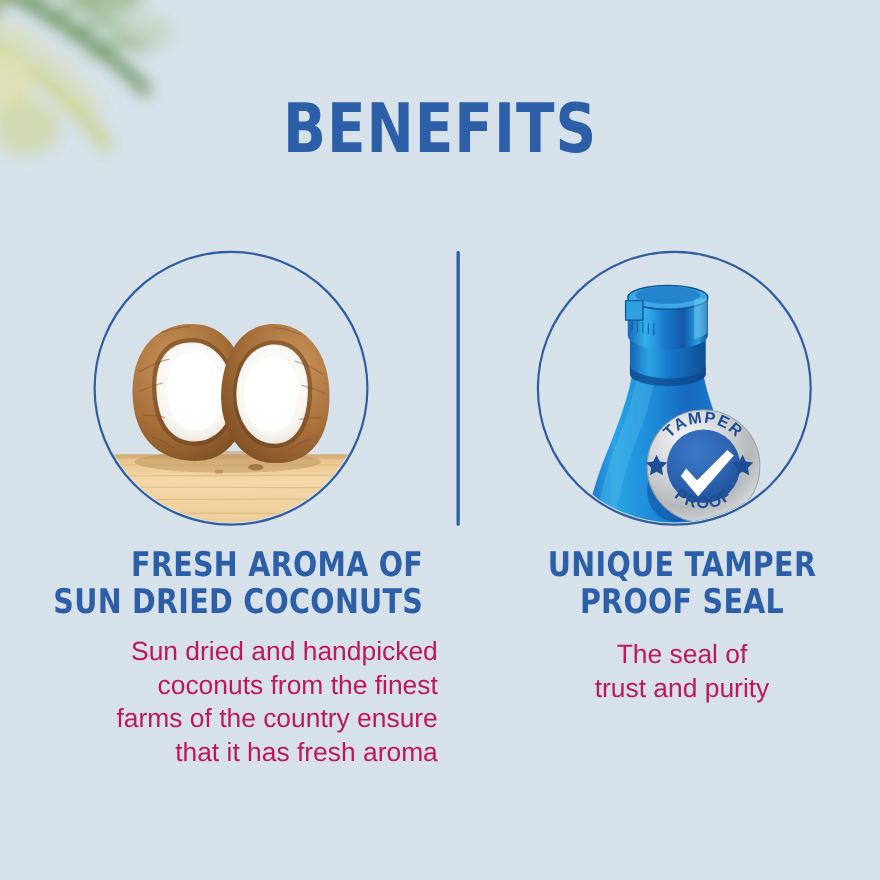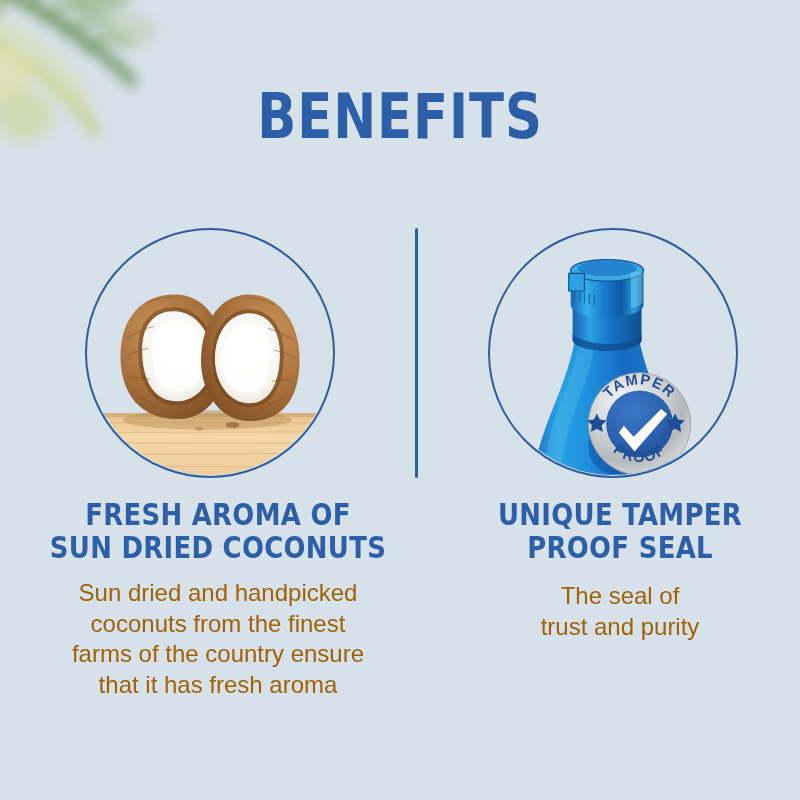--- a/index.html
+++ b/index.html
@@ -29,32 +29,32 @@
   .circle{
     position:absolute;width:250px;height:250px;border-radius:50%;
     border:2px solid #2f5d9e;overflow:hidden;box-sizing:border-box;background:#d6e1e9;
   }
   #circle-left{left:85px;top:228px;}
   #circle-right{left:488px;top:228px;}
   .circle svg{display:block;width:100%;height:100%;}
 
   
   .col{position:absolute;top:498px;width:380px;}
-  #col-left{left:28px;text-align:center;}
+  #col-left{left:18px;text-align:right;}
   #col-right{left:430px;text-align:center;}
 
   .heading{
     font-family:"Liberation Sans Narrow","DejaVu Sans Condensed","Liberation Sans",sans-serif;
     font-weight:700;font-size:31px;line-height:1.08;color:#2c5fa8;letter-spacing:.3px;
     transform:scaleX(.93);transform-origin:50% 50%;
     white-space:pre-line;margin:0;
   }
   .body-text{
     font-family:"Liberation Sans",sans-serif;
-    font-weight:400;font-size:24px;line-height:1.28;color:#a16207;
+    font-weight:400;font-size:24px;line-height:1.28;color:#be185d;
     white-space:pre-line;margin:13px 0 0 0;
   }
   #col-right .body-text{margin-top:16px;}
 </style>
 </head>
 <body>
 
 <div id="stage">
 
   <div class="foliage">

